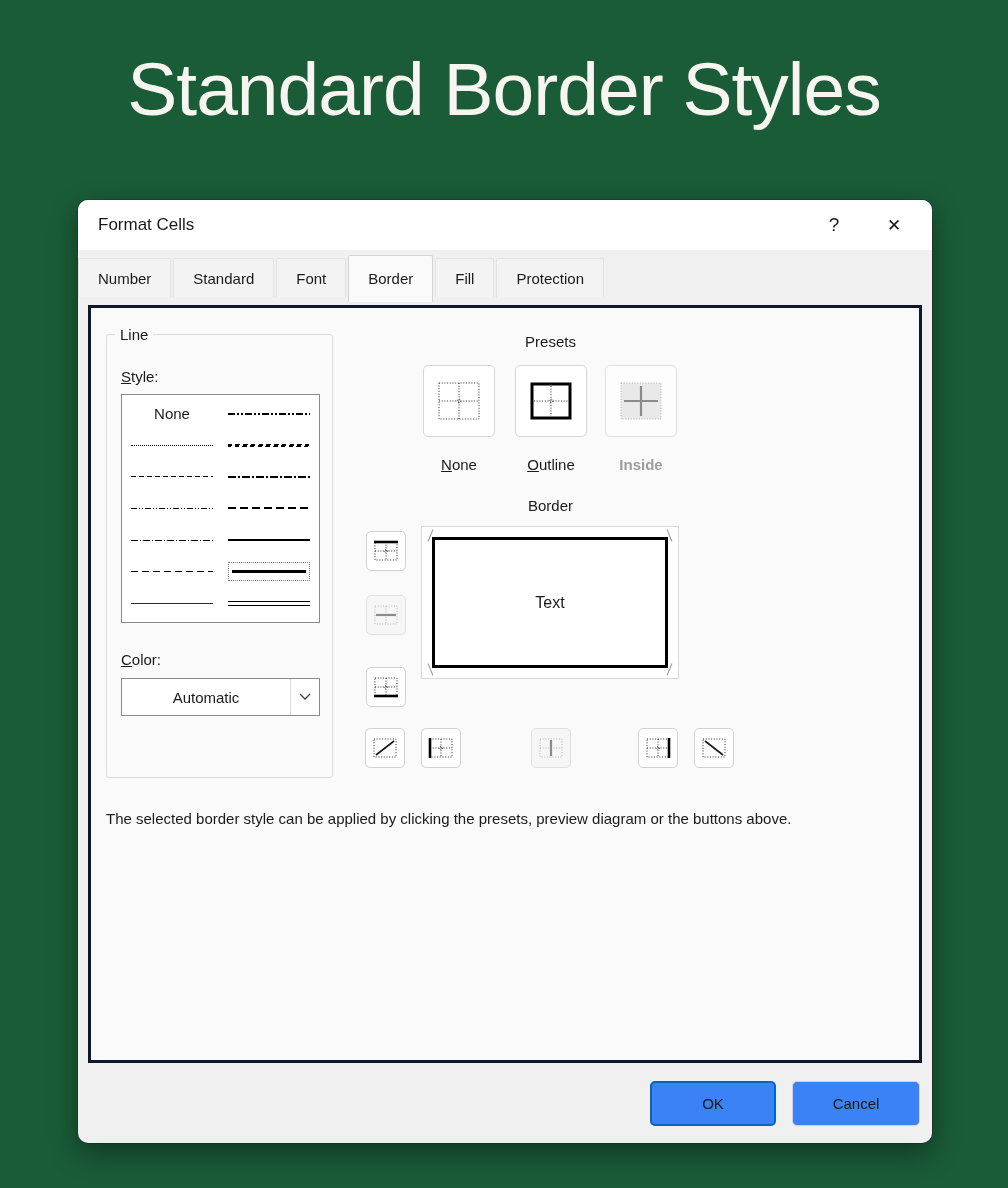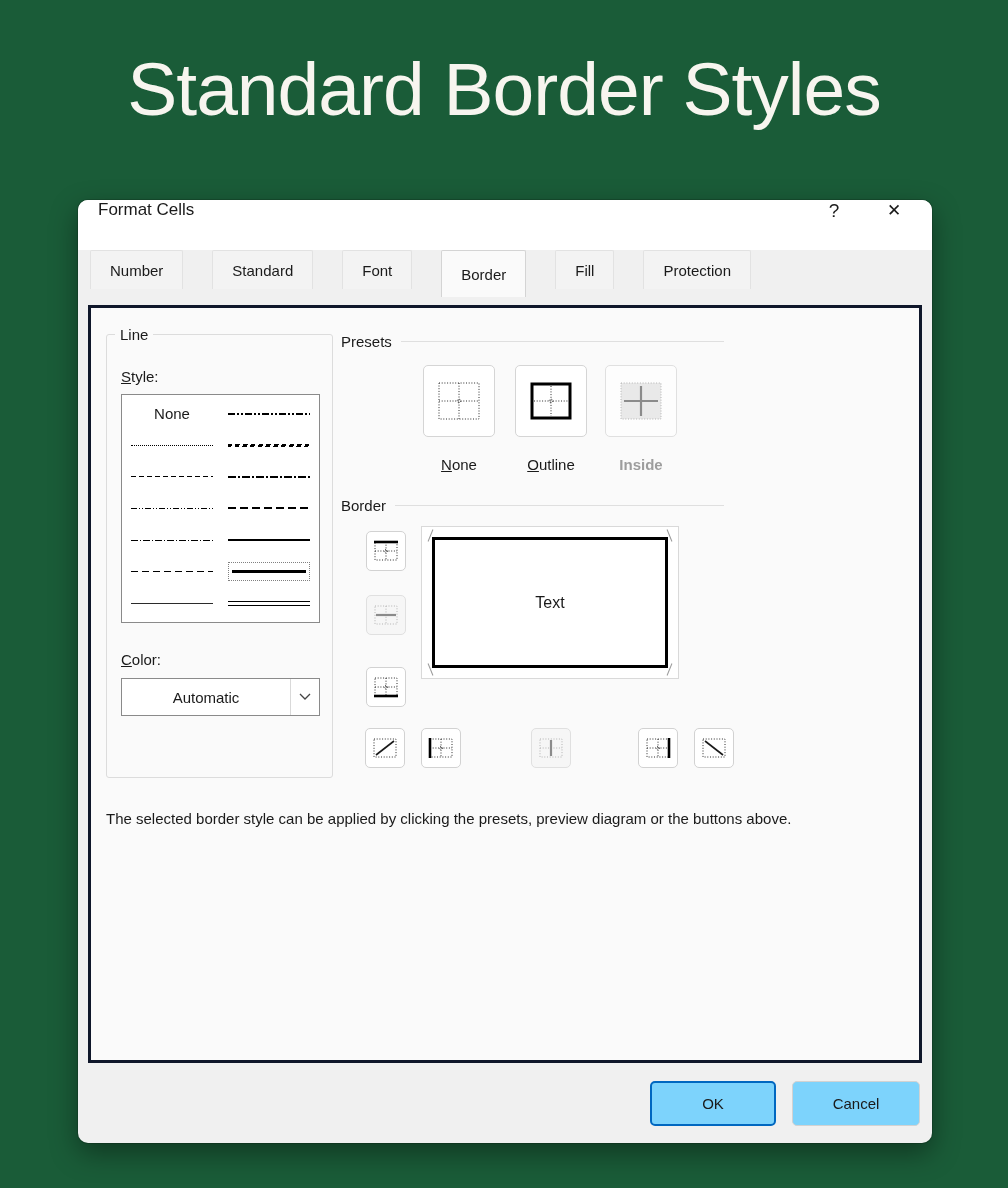--- a/index.html
+++ b/index.html
@@ -17,29 +17,29 @@
   }
   
   .dialog{
     position:absolute;left:78px;top:200px;width:854px;height:943px;
     background:#f0f0f0;border-radius:10px;
     box-shadow:0 10px 28px rgba(0,0,0,.4), 0 0 0 1px rgba(0,0,0,.15);
   }
   .titlebar{
     position:absolute;top:0;left:0;right:0;height:50px;
     background:#ffffff;border-radius:10px 10px 0 0;
-    display:flex;align-items:flex-start;padding:0 16px 0 20px;box-sizing:border-box;
+    display:flex;align-items:center;padding:0 16px 0 20px;box-sizing:border-box;
   }
   .dlg-title{flex:1;font-size:17px;}
   .help-btn{width:40px;text-align:center;font-size:19px;cursor:default;}
   .close-btn{width:44px;margin-left:18px;text-align:center;font-size:17px;cursor:default;}
   
   .tabstrip{
     position:absolute;top:50px;left:0;right:0;height:55px;
-    background:#f0f0f0;display:flex;align-items:flex-start;padding-left:12px;box-sizing:border-box;gap:27px;
+    background:#f0f0f0;display:flex;align-items:center;box-sizing:border-box;
   }
   .tab{
     height:39px;display:flex;align-items:center;padding:0 19px;
     font-size:15px;background:#f3f3f3;border:1px solid #e2e2e2;border-bottom:none;
     border-radius:2px 2px 0 0;margin-right:2px;box-sizing:border-box;
   }
   .tab.active{
     height:47px;background:#fafafa;border-color:#d4d4d4;
     margin-bottom:-1px;z-index:3;position:relative;
   }
@@ -87,21 +87,21 @@
   .ls-thick{height:3px;background:#000;}
   .ls-double{height:5px;border-top:1px solid #000;border-bottom:1px solid #000;}
   
   .combo{
     position:absolute;left:30px;top:370px;width:199px;height:38px;
     background:#fff;border:1px solid #8a8a8a;display:flex;
   }
   .combo-value{flex:1;display:flex;align-items:center;justify-content:center;font-size:15px;}
   .combo-btn{width:29px;border-left:1px solid #d9d9d9;display:flex;align-items:center;justify-content:center;}
   
-  .sect{position:absolute;display:flex;align-items:center;font-size:15px;width:383px;left:250px;}
+  .sect{position:absolute;display:flex;align-items:center;font-size:15px;width:383px;left:268px;flex-direction:column;}
   .sect .rule{flex:1;height:1px;background:#dfdfdf;margin-left:9px;}
   .sect-presets{top:25px;}
   .sect-border{top:189px;}
   
   .pbtn{
     position:absolute;width:72px;height:72px;background:#fff;
     border:1px solid #d5d5d5;border-radius:5px;
     display:flex;align-items:center;justify-content:center;padding:0;
   }
   .pbtn.disabled{background:#fdfdfd;border-color:#e0e0e0;}
@@ -141,21 +141,21 @@
     position:absolute;left:15px;top:499px;width:772px;
     font-size:15px;line-height:1.6;
   }
   
   .footer{
     position:absolute;left:0;right:0;bottom:0;height:80px;
     display:flex;justify-content:flex-end;align-items:center;
     gap:16px;padding-right:12px;box-sizing:border-box;
   }
   .fbtn{
-    height:45px;background:#7dd3fc;border-radius:5px;font-size:15px;
+    height:45px;background:#3b82f6;border-radius:5px;font-size:15px;
     font-family:"Liberation Sans",sans-serif;color:#1a1a1a;
     display:flex;align-items:center;justify-content:center;
   }
   .fbtn.ok{width:126px;border:2px solid #0067C0;}
   .fbtn.cancel{width:128px;border:1px solid #d2d2d2;}
 </style>
 </head>
 <body>
 
 <h1 class="page-title">Standard Border Styles</h1>

